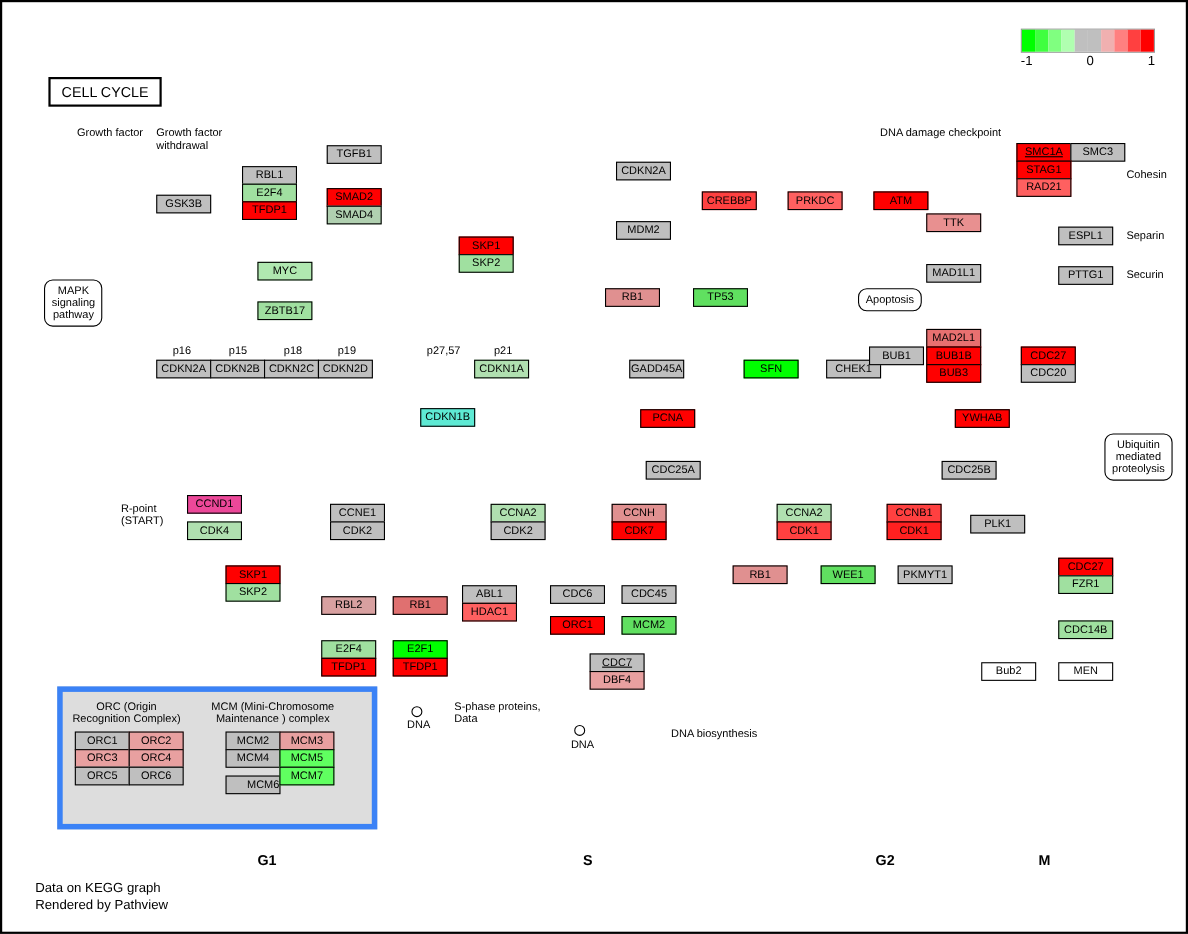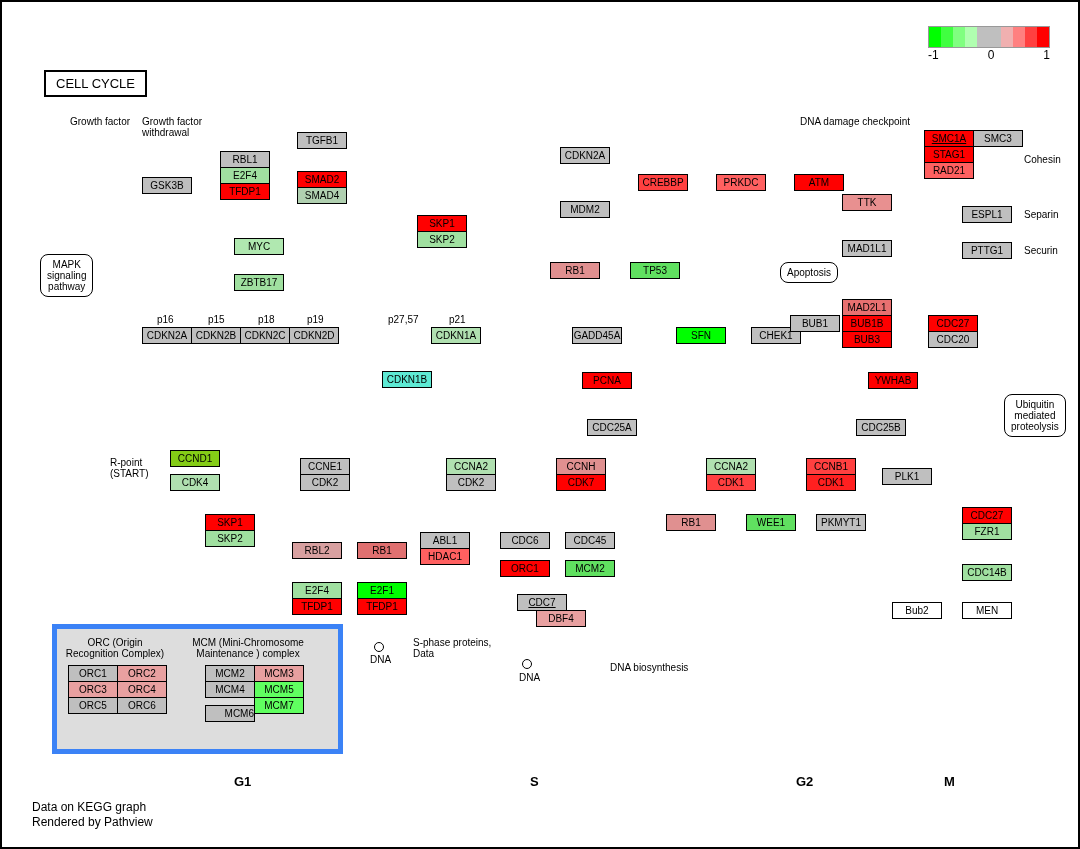--- a/index.html
+++ b/index.html
@@ -77,21 +77,21 @@
       <div class="node" style="left: 636px; top: 172px; background: rgb(255, 64, 64);">CREBBP</div>
       <div class="node" style="left: 714px; top: 172px; background: rgb(255, 96, 96);">PRKDC</div>
       <div class="node" style="left: 792px; top: 172px; background: rgb(255, 0, 0);">ATM</div>
       <div class="node" style="left: 548px; top: 260px; background: rgb(224, 144, 144);">RB1</div>
       <div class="node" style="left: 628px; top: 260px; background: rgb(96, 224, 96);">TP53</div>
       <div class="node" style="left: 570px; top: 325px; background: rgb(191, 191, 191);">GADD45A</div>
       <div class="node" style="left: 674px; top: 325px; background: rgb(0, 255, 0);">SFN</div>
       <div class="node" style="left: 749px; top: 325px; background: rgb(191, 191, 191);">CHEK1</div>
       <div class="node" style="left: 580px; top: 370px; background: rgb(255, 0, 0);">PCNA</div>
       <div class="node" style="left: 585px; top: 417px; background: rgb(191, 191, 191);">CDC25A</div>
-      <div class="node" style="left: 168px; top: 448px; background: #84cc16;">CCND1</div>
+      <div class="node" style="left: 168px; top: 448px; background: #ec4899;">CCND1</div>
       <div class="node" style="left: 168px; top: 472px; background: rgb(176, 224, 176);">CDK4</div>
       <div class="node" style="left: 298px; top: 456px; background: rgb(191, 191, 191);">CCNE1</div>
       <div class="node" style="left: 298px; top: 472px; background: rgb(191, 191, 191);">CDK2</div>
       <div class="node" style="left: 444px; top: 456px; background: rgb(176, 224, 176);">CCNA2</div>
       <div class="node" style="left: 444px; top: 472px; background: rgb(191, 191, 191);">CDK2</div>
       <div class="node" style="left: 554px; top: 456px; background: rgb(224, 144, 144);">CCNH</div>
       <div class="node" style="left: 554px; top: 472px; background: rgb(255, 0, 0);">CDK7</div>
       <div class="node" style="left: 704px; top: 456px; background: rgb(176, 224, 176);">CCNA2</div>
       <div class="node" style="left: 704px; top: 472px; background: rgb(255, 64, 64);">CDK1</div>
       <div class="node" style="left: 804px; top: 456px; background: rgb(255, 64, 64);">CCNB1</div>
@@ -107,21 +107,21 @@
       <div class="node" style="left: 418px; top: 530px; background: rgb(191, 191, 191);">ABL1</div>
       <div class="node" style="left: 418px; top: 546px; background: rgb(255, 96, 96);">HDAC1</div>
       <div class="node" style="left: 290px; top: 580px; background: rgb(160, 224, 160);">E2F4</div>
       <div class="node" style="left: 290px; top: 596px; background: rgb(255, 0, 0);">TFDP1</div>
       <div class="node" style="left: 355px; top: 580px; background: rgb(0, 255, 0);">E2F1</div>
       <div class="node" style="left: 355px; top: 596px; background: rgb(255, 0, 0);">TFDP1</div>
       <div class="node" style="left: 498px; top: 530px; background: rgb(191, 191, 191);">CDC6</div>
       <div class="node" style="left: 563px; top: 530px; background: rgb(191, 191, 191);">CDC45</div>
       <div class="node" style="left: 498px; top: 558px; background: rgb(255, 0, 0);">ORC1</div>
       <div class="node" style="left: 563px; top: 558px; background: rgb(96, 224, 96);">MCM2</div>
-      <div class="node" style="left: 515px; top: 592px; background: rgb(191, 191, 191); text-decoration: underline;">CDC7</div>
+      <div class="node" style="left: 534px; top: 592px; background: rgb(191, 191, 191); text-decoration: underline;">CDC7</div>
       <div class="node" style="left: 534px; top: 608px; background: rgb(232, 160, 160);">DBF4</div>
       <div class="node" style="left: 840px; top: 192px; background: rgb(232, 144, 144);">TTK</div>
       <div class="node" style="left: 840px; top: 238px; background: rgb(191, 191, 191);">MAD1L1</div>
       <div class="node" style="left: 840px; top: 297px; background: rgb(232, 112, 112);">MAD2L1</div>
       <div class="node" style="left: 840px; top: 313px; background: rgb(255, 0, 0);">BUB1B</div>
       <div class="node" style="left: 840px; top: 329px; background: rgb(255, 0, 0);">BUB3</div>
       <div class="node" style="left: 788px; top: 313px; background: rgb(191, 191, 191);">BUB1</div>
       <div class="node" style="left: 926px; top: 313px; background: rgb(255, 0, 0);">CDC27</div>
       <div class="node" style="left: 926px; top: 329px; background: rgb(191, 191, 191);">CDC20</div>
       <div class="node" style="left: 866px; top: 370px; background: rgb(255, 0, 0);">YWHAB</div>

